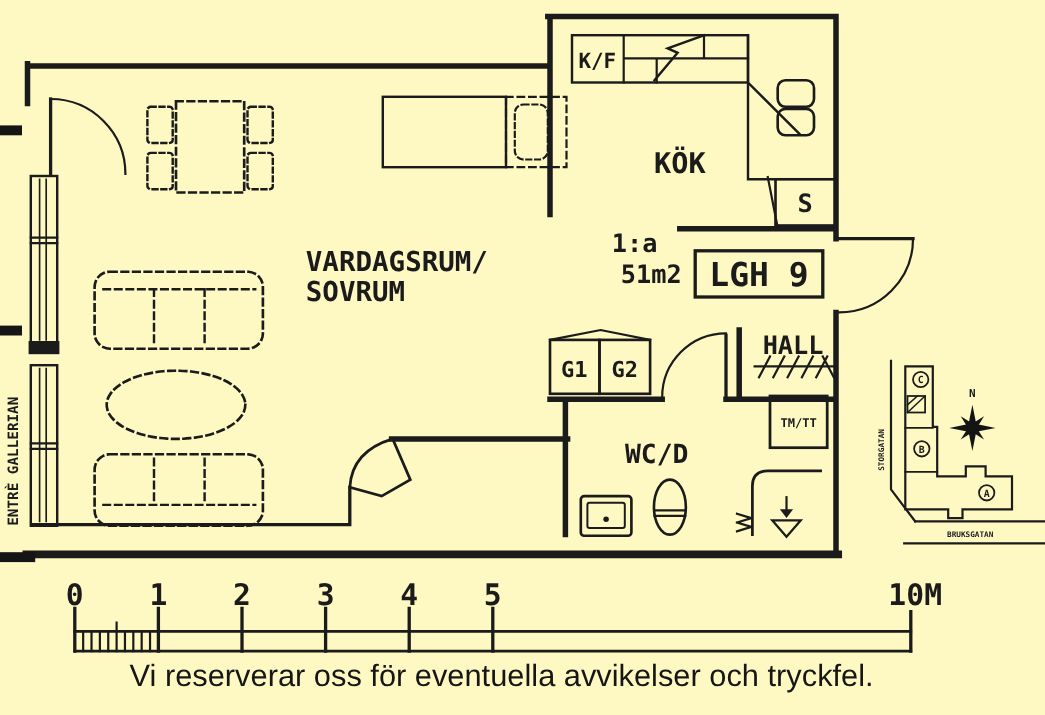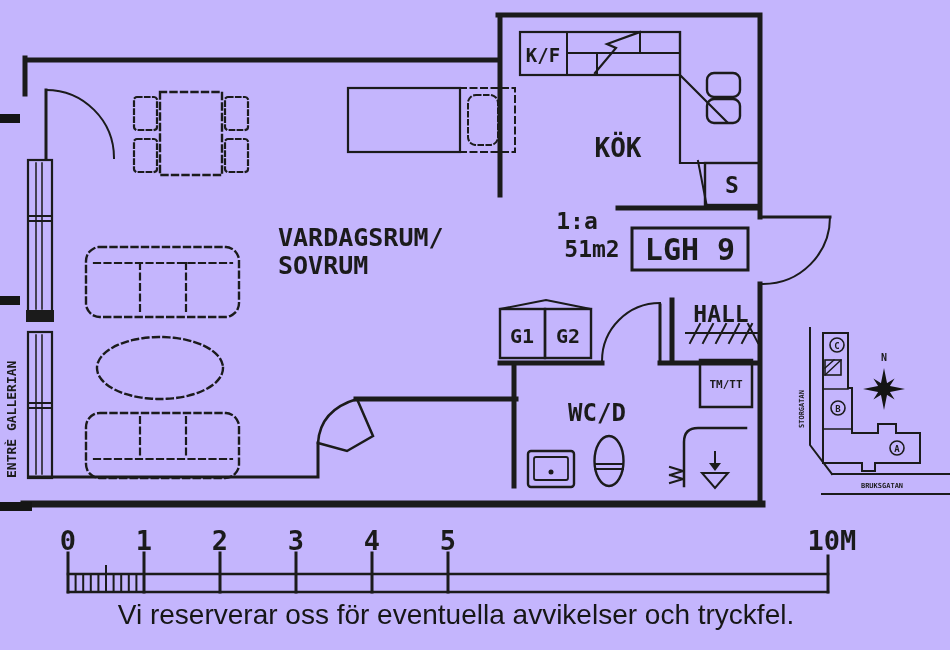--- a/index.html
+++ b/index.html
@@ -1,17 +1,17 @@
 <!DOCTYPE html>
 <html><head>
 <meta charset="utf-8">
 <style>
   html,body{margin:0;padding:0;background:#e9e9e7;}
   .canvas{
-    width:950px;height:650px;background:#c4b5fd;position:relative;overflow:hidden;
+    width:950px;height:650px;background:#fef9c3;position:relative;overflow:hidden;
     font-family:"DejaVu Sans Mono",monospace;
   }
   svg{display:block;}
   .plan-text{fill:#1b1b1b;font-family:"DejaVu Sans Mono",monospace;font-weight:bold;}
   .footer-text{fill:#161616;font-family:"Liberation Sans",sans-serif;font-weight:normal;}
   .ln{stroke:#1b1b1b;fill:none;stroke-linecap:square;}
   .dash{stroke-dasharray:6,4.5;}
   .dash2{stroke-dasharray:4.5,3.5;}
 </style>
 </head>

